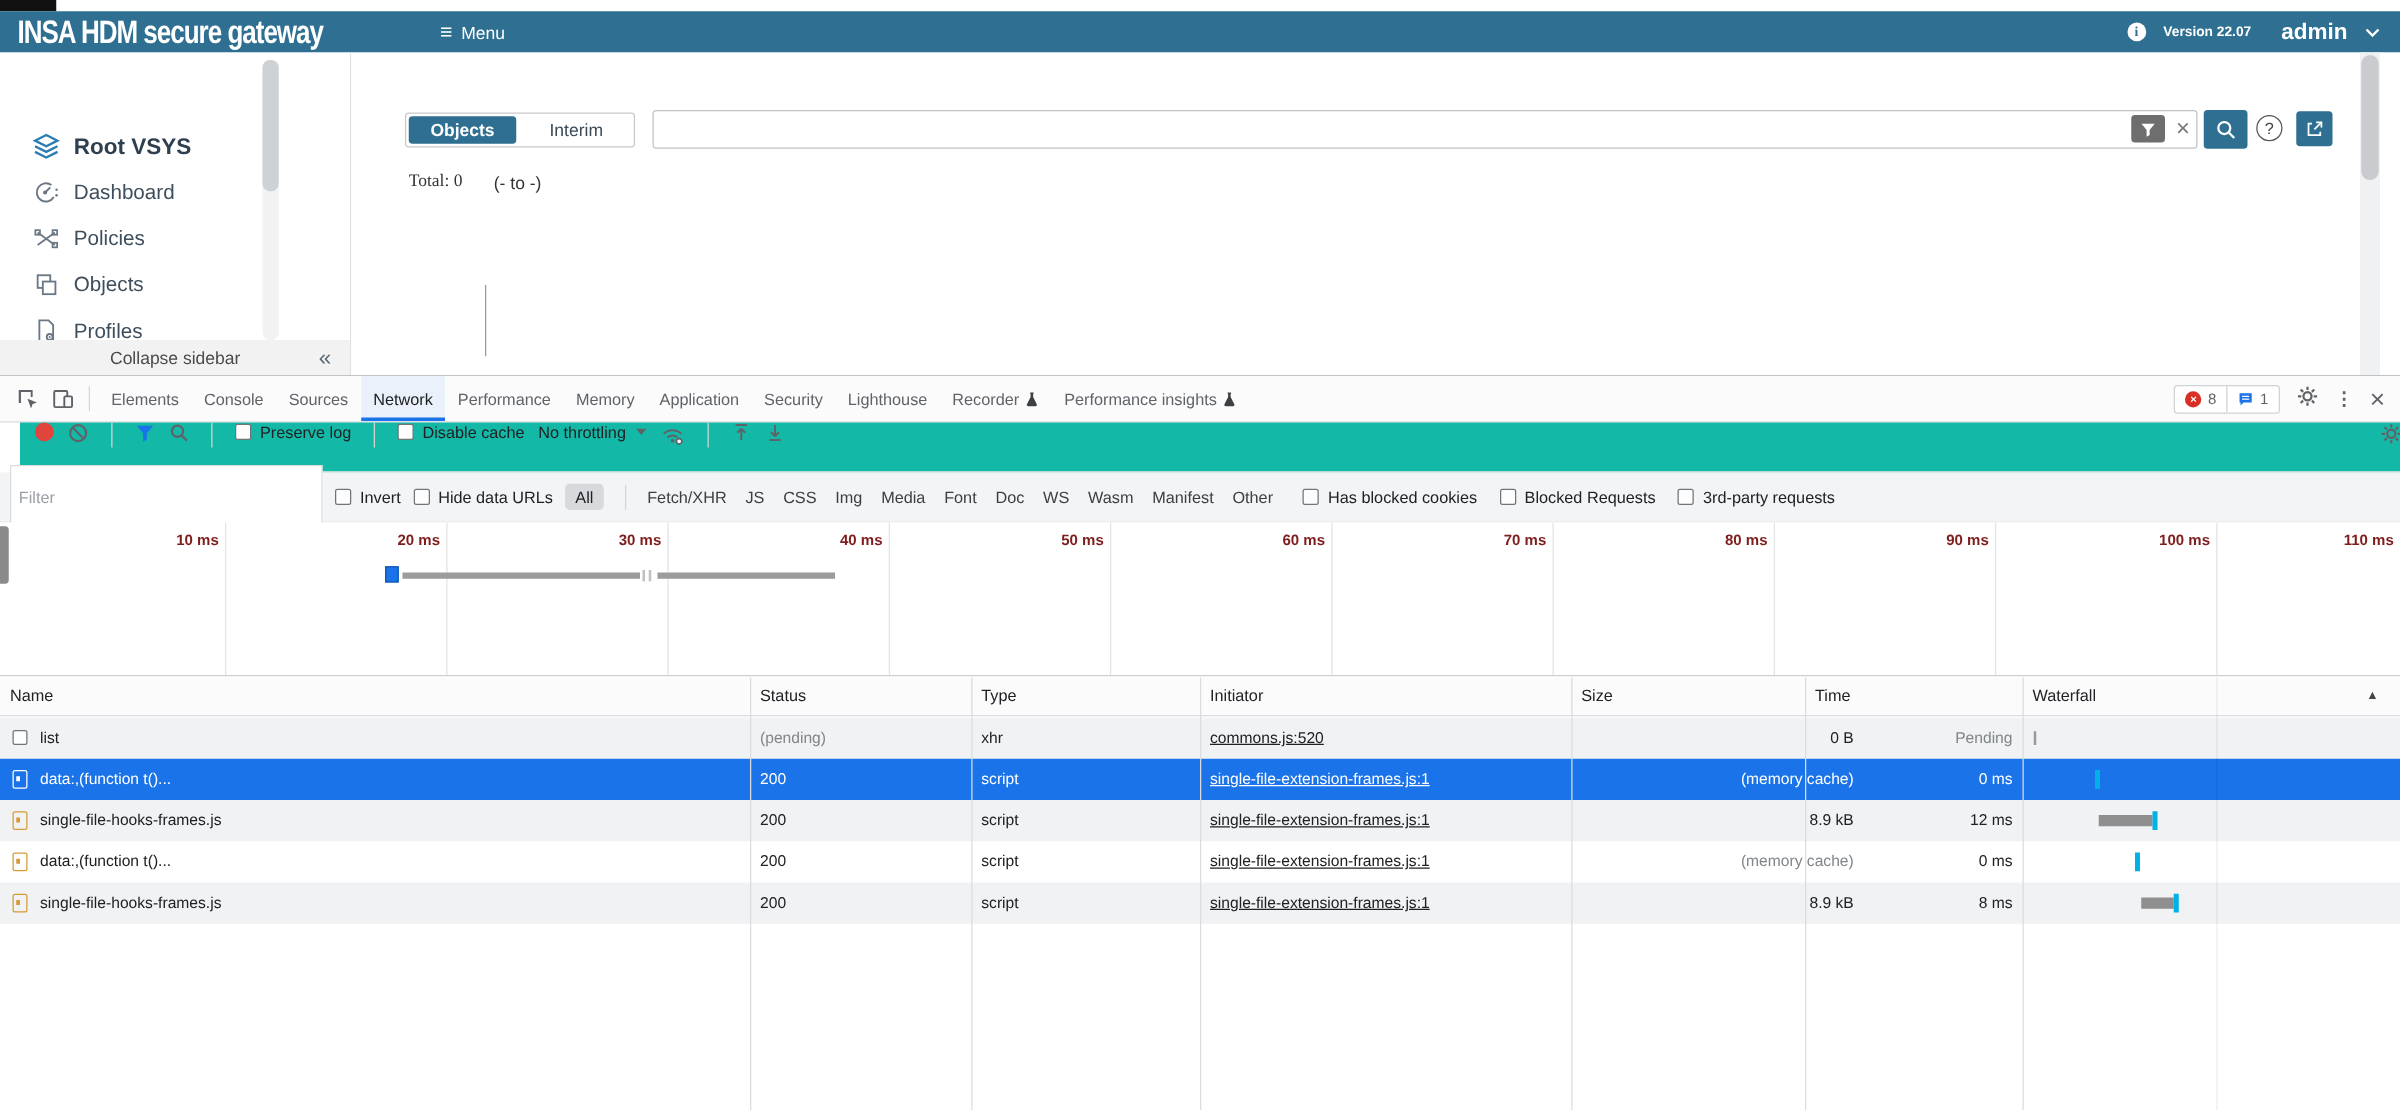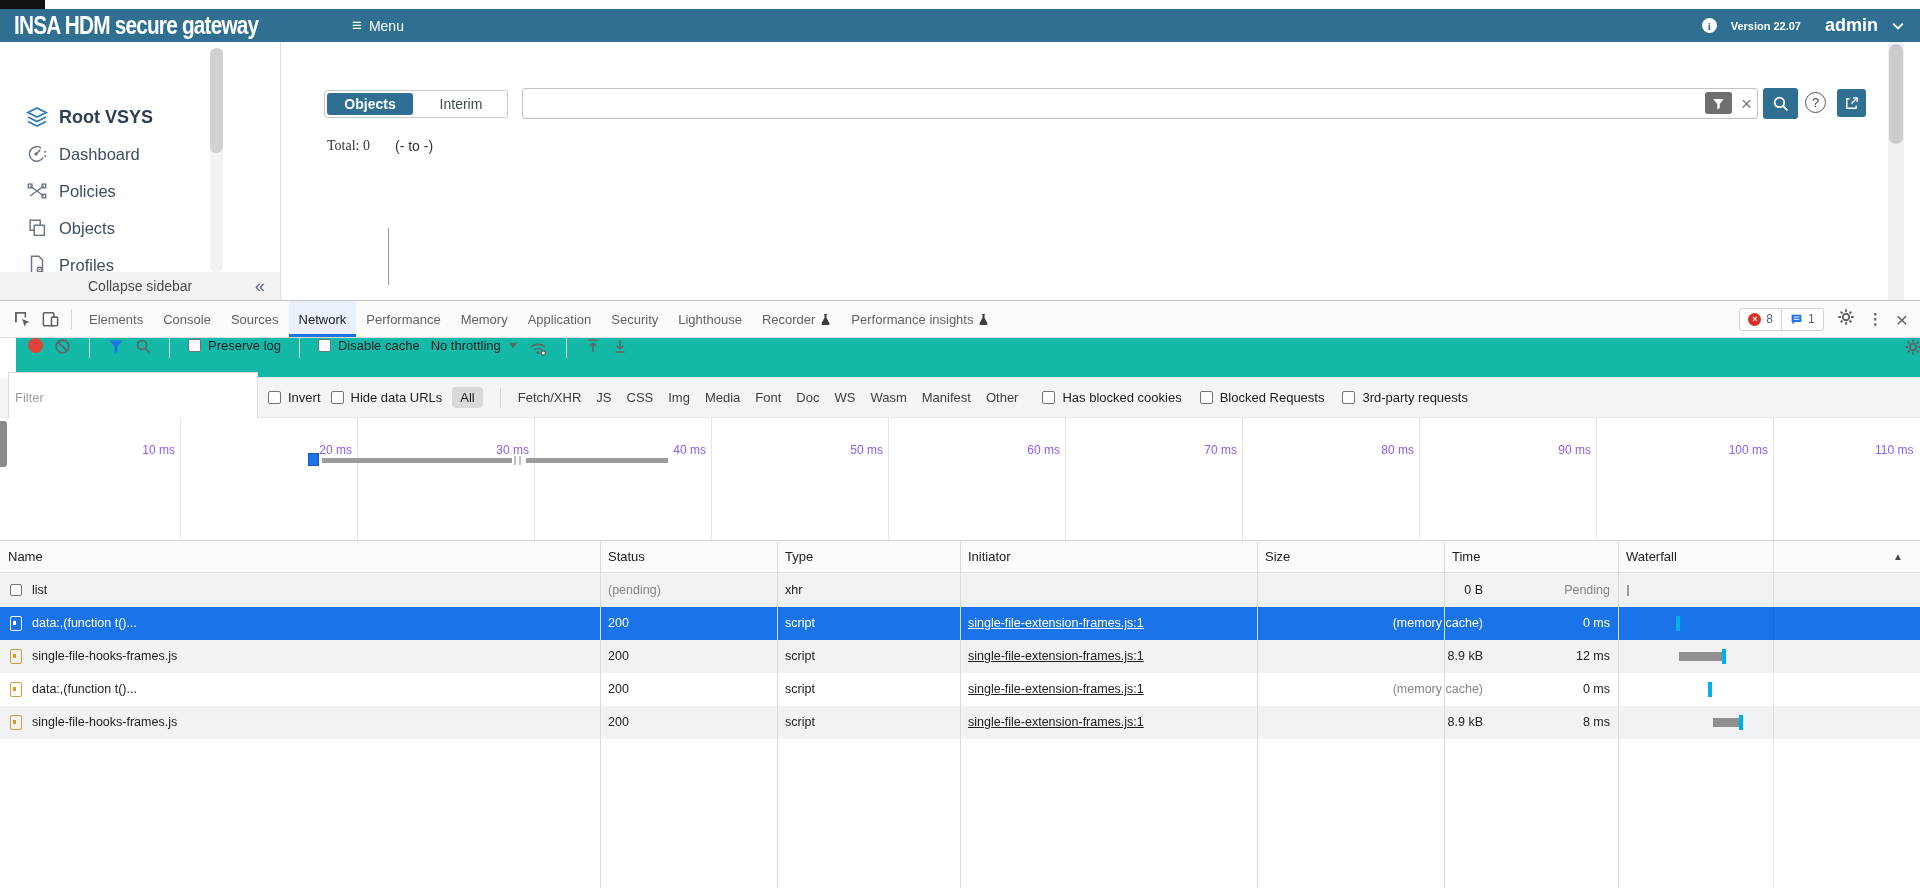--- a/index.html
+++ b/index.html
@@ -70,21 +70,21 @@
   .tb-gear{margin-left:auto;margin-right:14px;}
   
   .filtbar{position:absolute;top:77px;left:0;width:1920px;height:40px;background:#f3f4f5;border-bottom:1px solid #e8e8e8;display:flex;align-items:center;box-sizing:border-box;padding-left:8px;gap:10px;}
   .filtbar input{width:236px;height:25px;border:1px solid #dcdcdc;background:#fff;font-size:13px;padding:12px 6px;color:#202124;outline:none;}
   .filtbar input::placeholder{color:#9aa0a6;}
   .chipword{font-size:13px;color:#3c4043;cursor:pointer;white-space:nowrap;}
   .allpill{background:#d7d9dc;border-radius:4px;padding:3px 8px;color:#202124;}
   .typegap{display:flex;align-items:center;gap:15px;}
   
   .timeline{position:absolute;top:117px;left:0;width:1920px;height:123px;background:#fff;border-bottom:1px solid #cfcfcf;box-sizing:border-box;overflow:hidden;}
-  .tick{position:absolute;top:25px;width:70px;text-align:right;font-size:12px;color:#8b5cf6;}
+  .tick{position:absolute;top:7px;width:70px;text-align:right;font-size:12px;color:#7f1d1d;font-weight:bold;}
   .gline{position:absolute;top:0;width:1px;height:123px;background:#e4e4e4;}
   .scrub{position:absolute;left:0;top:3px;width:7px;height:46px;background:#8a8a8a;border-radius:0 3px 3px 0;cursor:ew-resize;}
   .tlmark{position:absolute;left:308px;top:35px;width:11px;height:13px;background:#1a73e8;border:1px solid #1257b0;box-sizing:border-box;cursor:pointer;}
   .tlbar{position:absolute;top:40px;height:5px;background:#9c9c9c;}
   .tltick{position:absolute;top:38px;width:2px;height:9px;background:#c0c0c0;}
   
   .grid{position:absolute;top:241px;left:0;width:1920px;height:347px;background:#fff;}
   .ghead{position:absolute;top:0;left:0;width:1920px;height:31px;background:#fbfbfc;border-bottom:1px solid #dadce0;box-sizing:border-box;}
   .hcell{position:absolute;top:0;height:30px;line-height:30px;font-size:13px;color:#202124;padding-left:8px;box-sizing:border-box;white-space:nowrap;cursor:pointer;}
   .sortarr{position:absolute;left:1893px;top:0;height:30px;line-height:30px;font-size:10px;color:#464646;}
@@ -475,20 +475,21 @@
         <div class="hcell" style="left:1444px;width:174px">Time</div>
         <div class="hcell" style="left:1618px;width:270px">Waterfall</div>
         <div class="sortarr">▲</div>
       </div>
 
       <div class="grow stripe" style="top:32px">
         <span class="rowcb"></span>
         <div class="cell c-name">list</div>
         <div class="cell c-status gray">(pending)</div>
         <div class="cell c-type">xhr</div>
+        <div class="cell c-init">commons.js:520</div>
         <div class="cell c-size">0 B</div>
         <div class="cell c-time gray">Pending</div>
         <div class="wfgraytick" style="left:1627px"></div>
       </div>
 
       <div class="grow rowsel" style="top:65px">
         <span class="ficon white">
             <i></i>
           </span>
         <div class="cell c-name">data:,(function t()...</div>

